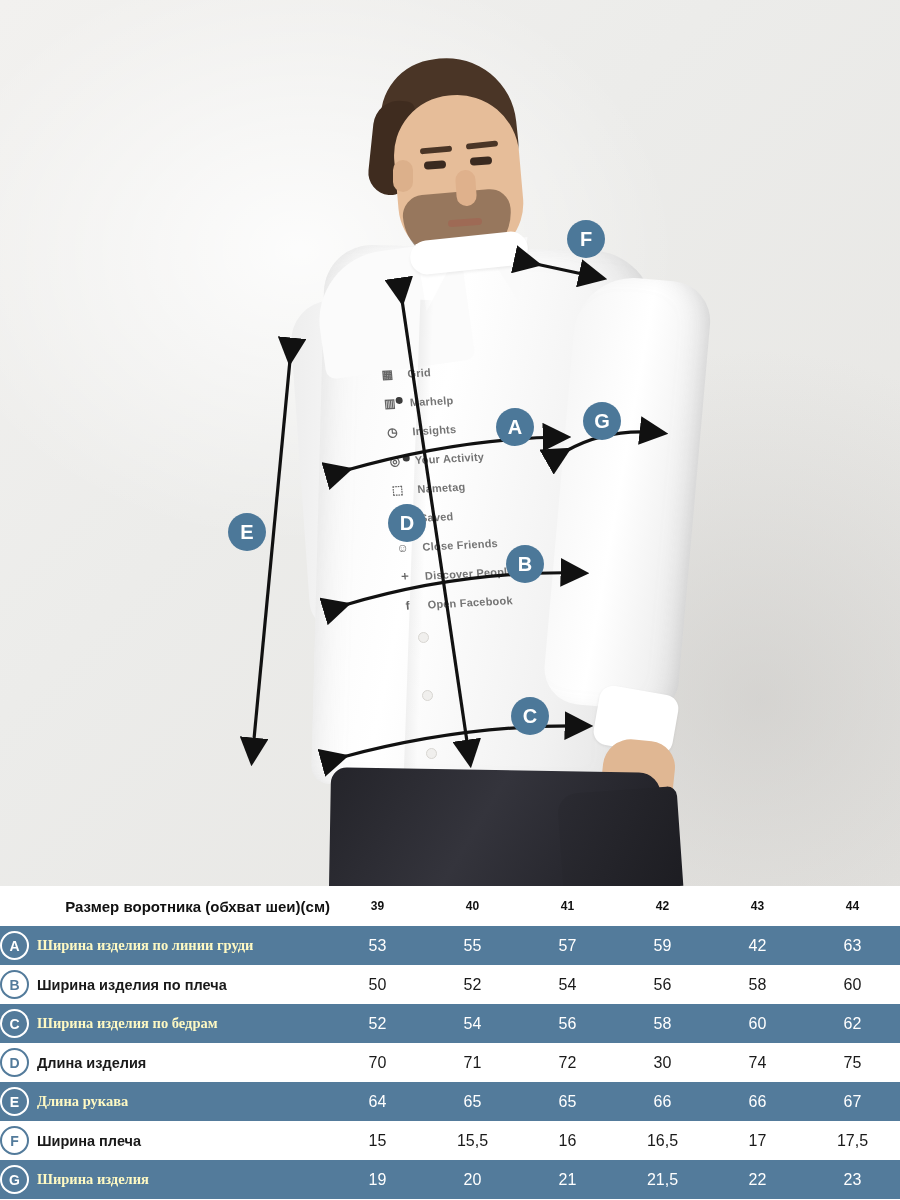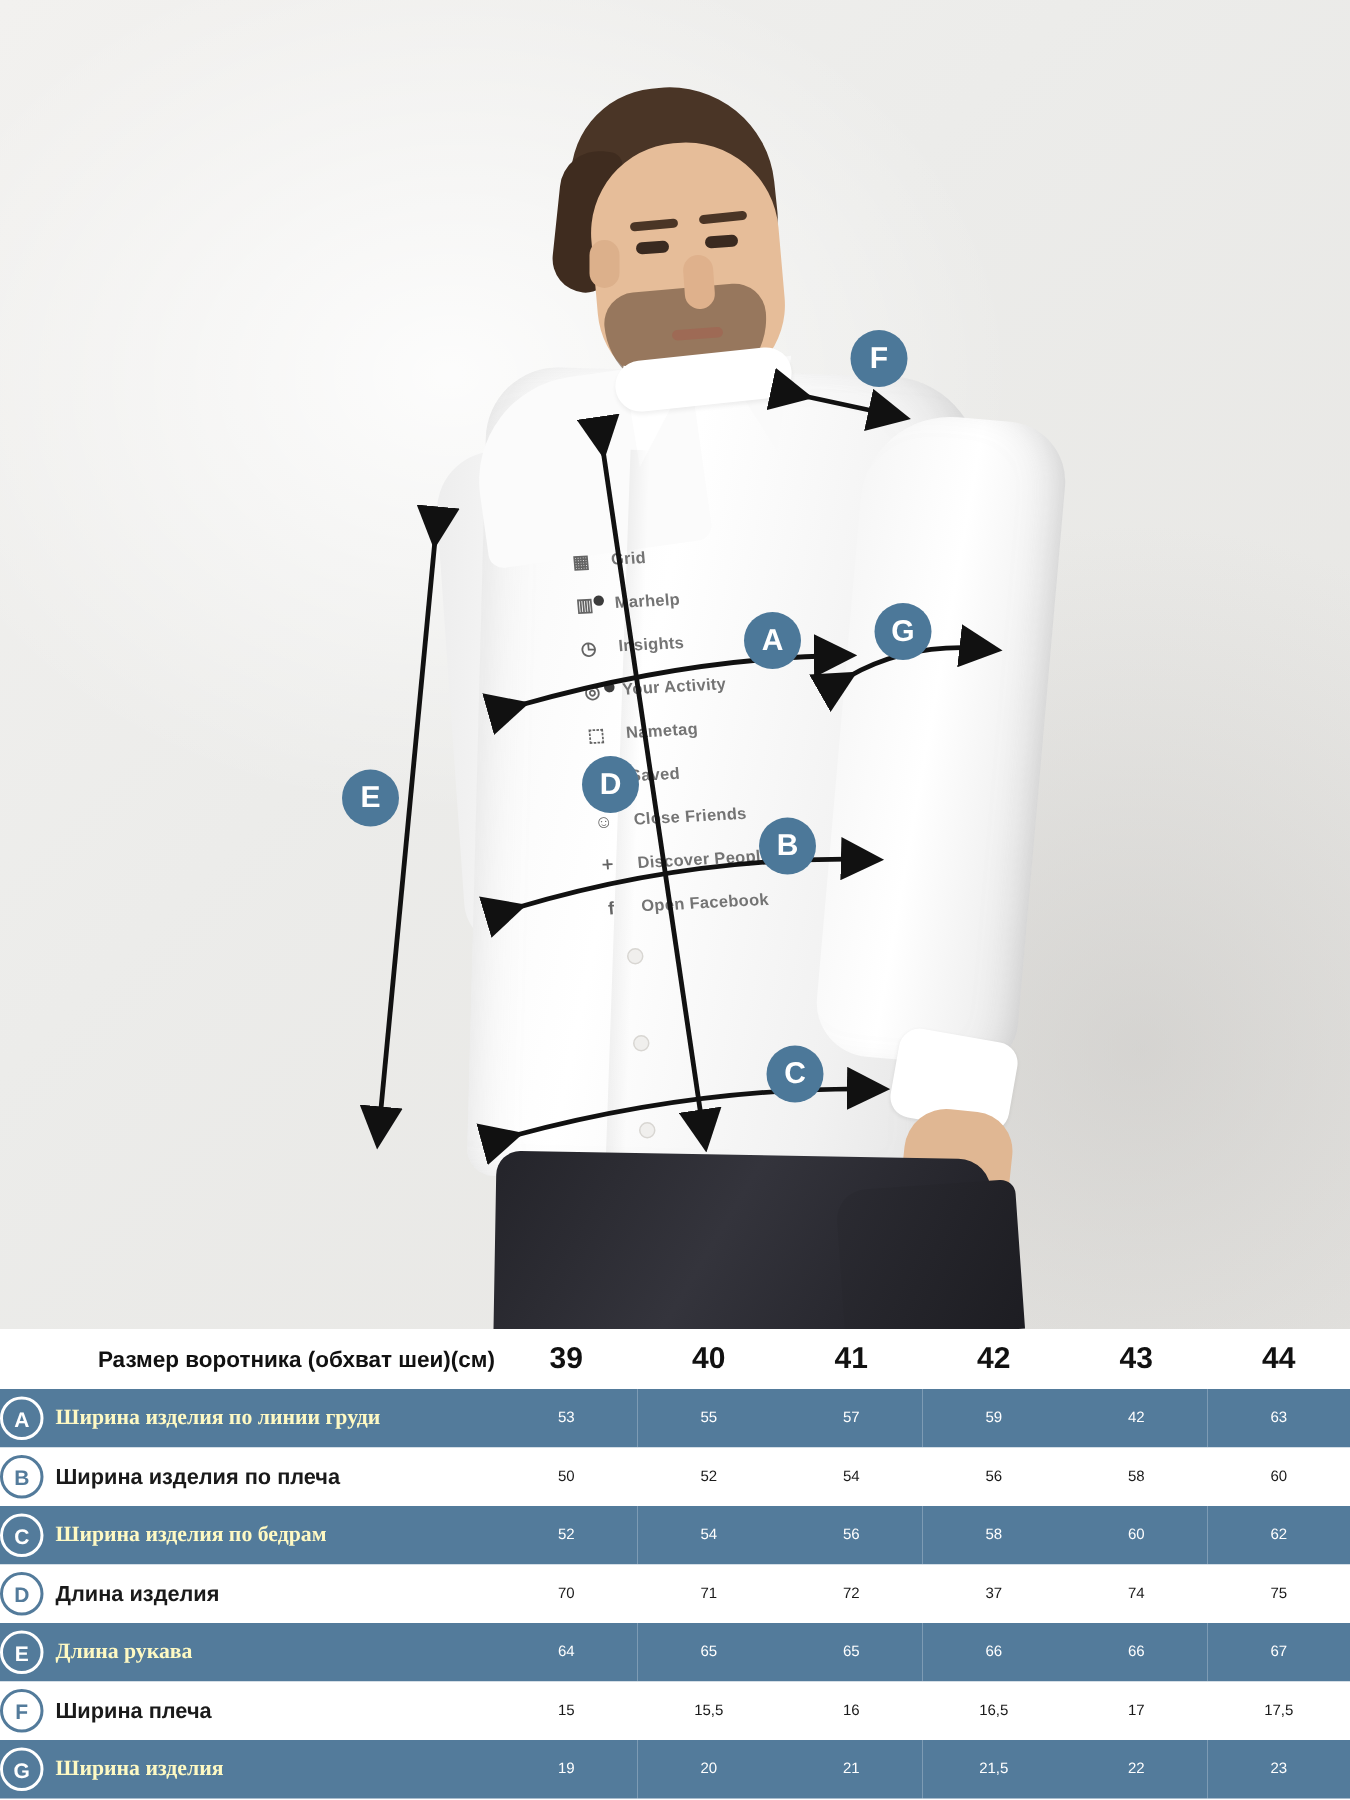--- a/index.html
+++ b/index.html
@@ -293,25 +293,25 @@
 
   .cell-label {
     padding-left: 10px;
     font-size: 14.5px;
     font-weight: bold;
     width: 330px;
     text-align: right;
   }
   .cell-label.hdr { font-size: 15px; }
   .val {
-    font-size: 10px;
+    font-size: 16px;
     text-align: center;
     font-weight: normal;
   }
-  .hdr-row .val { font-weight: bold; font-size: 20px; }
+  .hdr-row .val { font-weight: bold; font-size: 12px; }
 
   .lbl-wrap { display: flex; align-items: center; }
   .row-badge {
     width: 25px; height: 25px;
     min-width: 25px;
     border-radius: 50%;
     display: inline-flex;
     align-items: center; justify-content: center;
     font-size: 14px; font-weight: bold;
     margin-right: 8px;
@@ -495,21 +495,21 @@
     <tr class="row-plain">
       <td class="cell-label">
         <span class="lbl-wrap">
           <span class="row-badge">D</span>
           <span class="row-txt">Длина изделия</span>
         </span>
       </td>
       <td class="val">70</td>
       <td class="val">71</td>
       <td class="val">72</td>
-      <td class="val">37</td>
+      <td class="val">30</td>
       <td class="val">74</td>
       <td class="val">75</td>
     </tr>
 
     <tr class="row-alt">
       <td class="cell-label">
         <span class="lbl-wrap">
           <span class="row-badge">E</span>
           <span class="row-txt">Длина рукава</span>
         </span>

